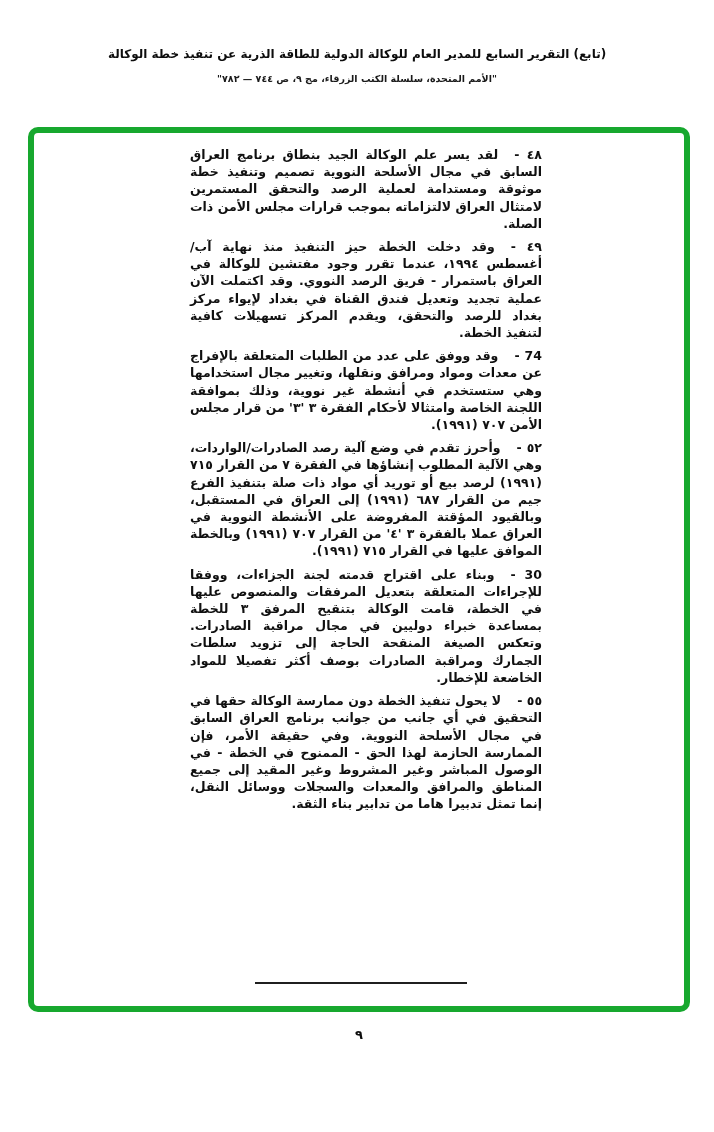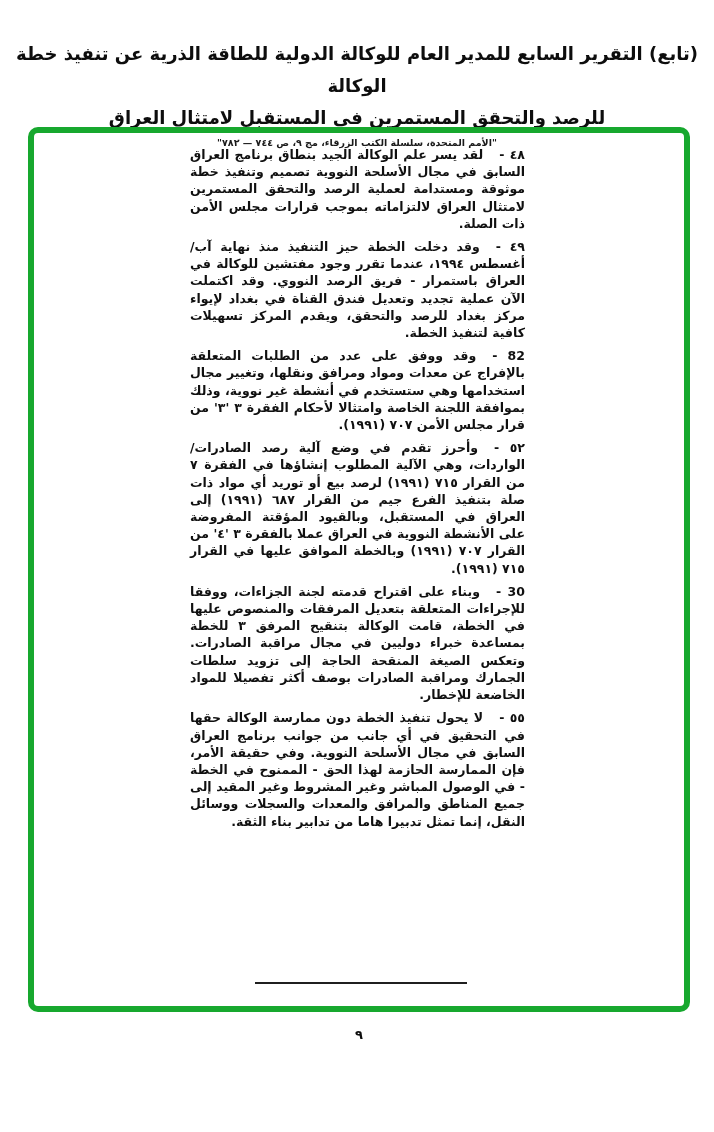--- a/index.html
+++ b/index.html
@@ -19,21 +19,21 @@
   
   .doc-header {
     position: absolute;
     top: 38px;
     left: 0;
     right: 0;
     text-align: center;
     direction: rtl;
   }
   .doc-header .title-line {
-    font-size: 18px;
+    font-size: 12px;
     font-weight: bold;
     line-height: 32px;
     color: #0d0d0d;
   }
   .doc-header .source-line {
     font-size: 9.5px;
     font-weight: bold;
     line-height: 14px;
     margin-top: 2px;
     color: #1a1a1a;
@@ -57,21 +57,21 @@
     top: 146px;
     width: 352px;
     direction: rtl;
     text-align: justify;
     font-size: 12.5px;
     font-weight: bold;
     line-height: 17.2px;
     color: #101010;
   }
   .text-col p.para {
-    margin: 0 17px 6px 0;
+    margin: 0 0 6px 0;
     padding: 0;
   }
   .text-col .pnum {
     padding-left: 16px; 
     white-space: nowrap;
   }
   
   .footnote-rule {
     position: absolute;
     left: 255px;
@@ -92,31 +92,30 @@
     color: #0d0d0d;
   }
 </style>
 </head>
 <body>
 
 <div class="page">
 
   <header class="doc-header">
     <div class="title-line">(تابع) التقرير السابع للمدير العام للوكالة الدولية للطاقة الذرية عن تنفيذ خطة الوكالة</div>
-    <div class="title-line">للرصد والتحقق المستمرين في المستقبل لامتثال العراق</div>
     <div class="source-line">"الأمم المتحدة، سلسلة الكتب الزرقاء، مج ٩، ص ٧٤٤ — ٧٨٢"</div>
   </header>
 
   <div class="green-box" style="border-color: rgb(23, 168, 46);"></div>
 
   <div class="text-col">
 
   <p class="para"><span class="pnum">٤٨ -</span><span>لقد يسر علم الوكالة الجيد بنطاق برنامج العراق السابق في مجال الأسلحة النووية تصميم وتنفيذ خطة موثوقة ومستدامة لعملية الرصد والتحقق المستمرين لامتثال العراق لالتزاماته بموجب قرارات مجلس الأمن ذات الصلة.</span></p>
       <p class="para"><span class="pnum">٤٩ -</span><span>وقد دخلت الخطة حيز التنفيذ منذ نهاية آب/أغسطس ١٩٩٤، عندما تقرر وجود مفتشين للوكالة في العراق باستمرار - فريق الرصد النووي. وقد اكتملت الآن عملية تجديد وتعديل فندق القناة في بغداد لإيواء مركز بغداد للرصد والتحقق، ويقدم المركز تسهيلات كافية لتنفيذ الخطة.</span></p>
-      <p class="para"><span class="pnum">82 -</span><span>وقد ووفق على عدد من الطلبات المتعلقة بالإفراج عن معدات ومواد ومرافق ونقلها، وتغيير مجال استخدامها وهي ستستخدم في أنشطة غير نووية، وذلك بموافقة اللجنة الخاصة وامتثالا لأحكام الفقرة ٣ '٣' من قرار مجلس الأمن ٧٠٧ (١٩٩١).</span></p>
+      <p class="para"><span class="pnum">74 -</span><span>وقد ووفق على عدد من الطلبات المتعلقة بالإفراج عن معدات ومواد ومرافق ونقلها، وتغيير مجال استخدامها وهي ستستخدم في أنشطة غير نووية، وذلك بموافقة اللجنة الخاصة وامتثالا لأحكام الفقرة ٣ '٣' من قرار مجلس الأمن ٧٠٧ (١٩٩١).</span></p>
       <p class="para"><span class="pnum">٥٢ -</span><span>وأحرز تقدم في وضع آلية رصد الصادرات/الواردات، وهي الآلية المطلوب إنشاؤها في الفقرة ٧ من القرار ٧١٥ (١٩٩١) لرصد بيع أو توريد أي مواد ذات صلة بتنفيذ الفرع جيم من القرار ٦٨٧ (١٩٩١) إلى العراق في المستقبل، وبالقيود المؤقتة المفروضة على الأنشطة النووية في العراق عملا بالفقرة ٣ '٤' من القرار ٧٠٧ (١٩٩١) وبالخطة الموافق عليها في القرار ٧١٥ (١٩٩١).</span></p>
       <p class="para"><span class="pnum">30 -</span><span>وبناء على اقتراح قدمته لجنة الجزاءات، ووفقا للإجراءات المتعلقة بتعديل المرفقات والمنصوص عليها في الخطة، قامت الوكالة بتنقيح المرفق ٣ للخطة بمساعدة خبراء دوليين في مجال مراقبة الصادرات. وتعكس الصيغة المنقحة الحاجة إلى تزويد سلطات الجمارك ومراقبة الصادرات بوصف أكثر تفصيلا للمواد الخاضعة للإخطار.</span></p>
       <p class="para"><span class="pnum">٥٥ -</span><span>لا يحول تنفيذ الخطة دون ممارسة الوكالة حقها في التحقيق في أي جانب من جوانب برنامج العراق السابق في مجال الأسلحة النووية. وفي حقيقة الأمر، فإن الممارسة الحازمة لهذا الحق - الممنوح في الخطة - في الوصول المباشر وغير المشروط وغير المقيد إلى جميع المناطق والمرافق والمعدات والسجلات ووسائل النقل، إنما تمثل تدبيرا هاما من تدابير بناء الثقة.</span></p>
     </div>
 
   <div class="footnote-rule"></div>
 
   <div class="page-num">٩</div>
 
 </div>

